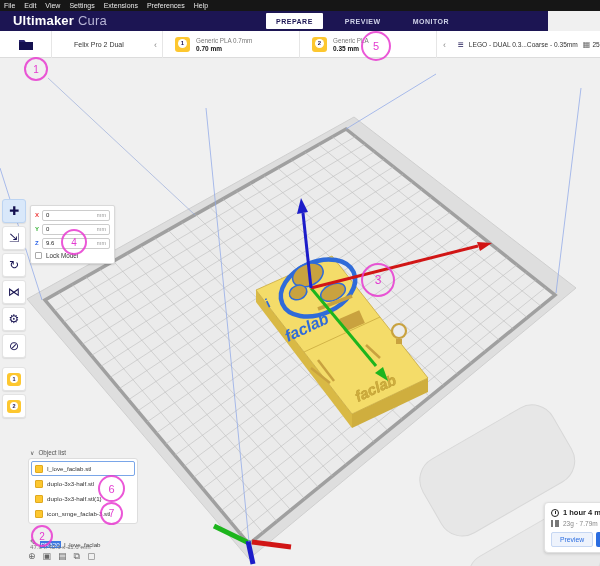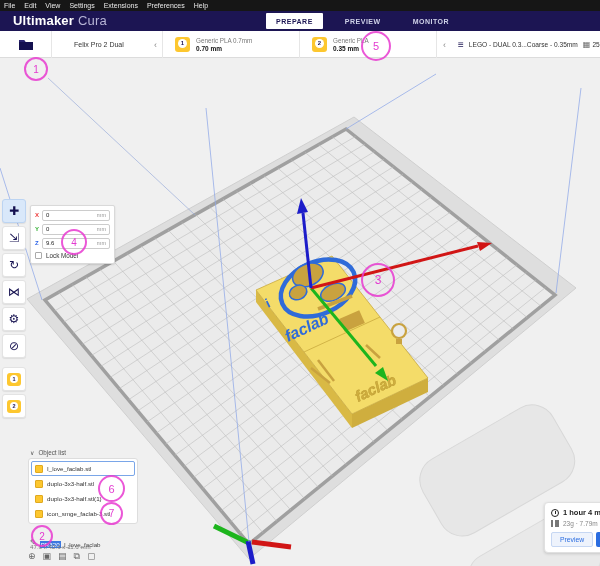--- a/index.html
+++ b/index.html
@@ -4,21 +4,21 @@
 <style>
   * { margin:0; padding:0; box-sizing:border-box; }
   html,body { width:600px; height:566px; overflow:hidden; }
   body { font-family:"Liberation Sans","DejaVu Sans",sans-serif; background:#f0f0f0; position:relative; }
 
   
   .menubar { position:absolute; left:0; top:0; width:600px; height:11px; background:#161616; display:flex; align-items:center; gap:9px; padding-left:4px; z-index:30; }
   .menubar span { color:#e8e8e8; font-size:7px; line-height:11px; }
 
   
-  .header { position:absolute; left:0; top:11px; width:600px; height:20px; background:#1c1553; z-index:30; }
+  .header { position:absolute; left:0; top:11px; width:548px; height:20px; background:#1c1553; z-index:30; }
   .brand { position:absolute; left:13px; top:2px; font-size:13px; color:#fff; font-weight:bold; letter-spacing:.2px; }
   .brand .light { font-weight:normal; color:#b7b5d6; }
   .tabs { position:absolute; left:266px; top:2px; height:16px; display:flex; gap:12px; }
   .tab { font-size:7px; font-weight:bold; letter-spacing:.5px; color:#cfd2e8; display:flex; align-items:center; padding:0 10px; }
   .tab.active { background:#fff; color:#1c1553; border-radius:1px; }
 
   
   .toolbar { position:absolute; left:0; top:31px; width:600px; height:27px; background:#fff; border-bottom:1px solid #dcdcdc; z-index:29; }
   .tsec { position:absolute; top:0; height:27px; border-right:1px solid #e6e6e6; display:flex; align-items:center; }
   .folder-btn { left:0; width:52px; justify-content:center; }

